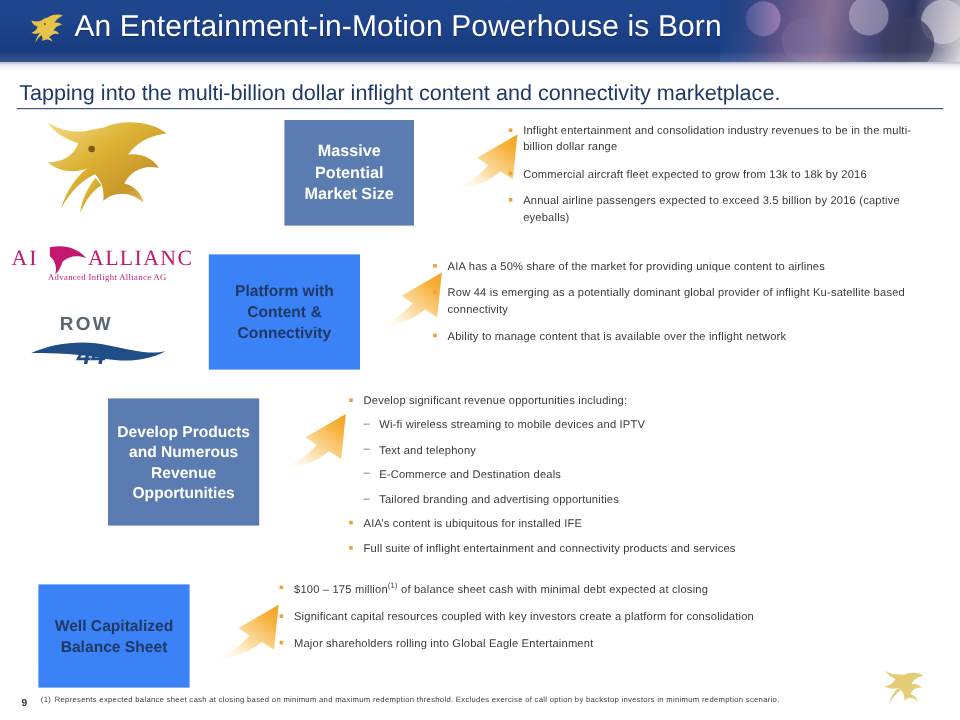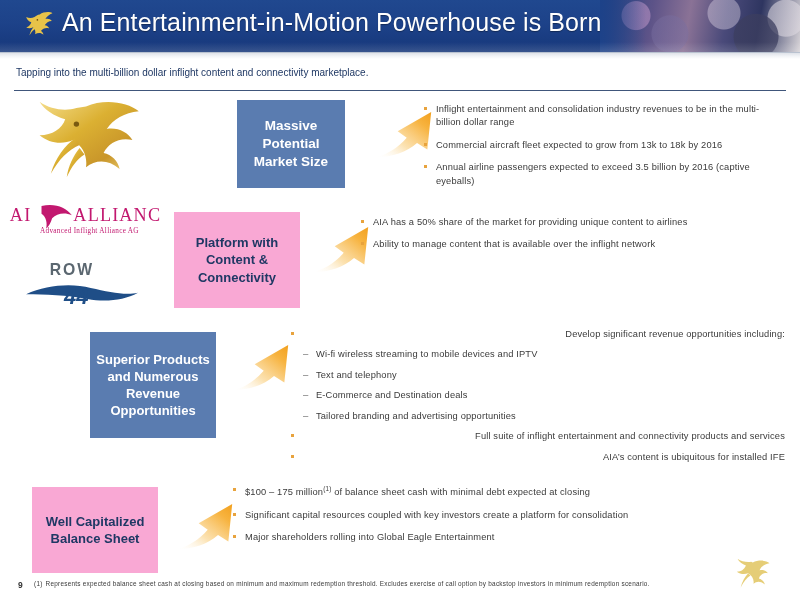--- a/index.html
+++ b/index.html
@@ -46,41 +46,41 @@
     position:absolute;left:0;top:52px;width:800px;height:7px;
     background:linear-gradient(180deg,#d9dde4 0%, #f2f4f7 60%, #ffffff 100%);
   }
   .header-rule:after{
     content:"";position:absolute;left:0;top:0;width:800px;height:1px;background:#b9c2d0;
   }
 
   
   .subtitle{
     position:absolute;left:16px;top:67px;
-    font-size:10px;color:#1f3864;white-space:nowrap;
+    font-size:18px;color:#1f3864;white-space:nowrap;
   }
   .subtitle-rule{
     position:absolute;left:14px;top:90px;width:772px;height:1px;background:#1f3864;opacity:.85;
   }
 
   
   .logo-eagle-big{position:absolute;left:30px;top:100px;width:112px;height:85px;}
   .logo-aia{position:absolute;left:8px;top:200px;width:152px;height:44px;}
   .logo-row44{position:absolute;left:22px;top:258px;width:120px;height:52px;}
   .eagle-footer{position:absolute;left:732px;top:558px;width:40px;height:38px;opacity:.95;}
 
   
   .label-box{
     position:absolute;
     display:flex;align-items:center;justify-content:center;
     text-align:center;font-weight:bold;line-height:1.32;
     box-sizing:border-box;padding:12px 6px;
   }
   .label-box.blue{background:#5a7cb0;color:#ffffff;}
-  .label-box.gray{background:#f9a8d4;color:#1f3864;}
+  .label-box.gray{background:#3b82f6;color:#1f3864;}
 
   #box-1{left:237px;top:100px;width:108px;height:88px;font-size:13.5px;}
   #box-2{left:174px;top:212px;width:126px;height:96px;font-size:13px;}
   #box-3{left:90px;top:332px;width:126px;height:106px;font-size:13px;}
   #box-4{left:32px;top:487px;width:126px;height:86px;font-size:13px;}
 
   
   .arrow{position:absolute;width:66px;height:58px;}
 
   #arrow-1{left:375px;top:103px;}
@@ -101,21 +101,21 @@
     margin-bottom:9px;
     font-size:9.3px;
     line-height:1.45;
     color:#3a3a3a;
     letter-spacing:.15px;
   }
   .bullet:before{
     content:"";position:absolute;left:1px;top:4px;
     width:3px;height:3px;background:#e8a33d;
   }
-  .bullet.tight{margin-bottom:7px;text-align:right;}
+  .bullet.tight{margin-bottom:7px;}
   .sub-bullet{
     position:relative;
     padding-left:26px;
     margin-bottom:7px;
     font-size:9.3px;
     line-height:1.45;
     color:#3a3a3a;
     letter-spacing:.15px;
   }
   .sub-bullet:before{
@@ -223,37 +223,38 @@
 </div>
 
 <div class="label-box gray" id="box-2">Platform with Content &amp; Connectivity</div>
 
 <svg class="arrow" id="arrow-2" viewBox="0 0 100 90">
   <path d="M0 84 C18 80 34 70 48 54 L34 44 L86 14 L80 72 L64 62 C48 76 26 84 0 84 Z" fill="url(#arrg1)"></path>
 </svg>
 
 <div class="bullets" id="bullets-2">
   <div class="bullet">AIA has a 50% share of the market  for providing  unique  content to airlines</div>
+  <div class="bullet">Row 44 is emerging  as a potentially dominant  global provider of inflight Ku-satellite  based connectivity</div>
   <div class="bullet">Ability to manage  content that is available  over the inflight network</div>
 </div>
 
-<div class="label-box blue" id="box-3">Superior Products and Numerous Revenue Opportunities</div>
+<div class="label-box blue" id="box-3">Develop Products and Numerous Revenue Opportunities</div>
 
 <svg class="arrow" id="arrow-3" viewBox="0 0 100 90">
   <path d="M0 84 C18 80 34 70 48 54 L34 44 L86 14 L80 72 L64 62 C48 76 26 84 0 84 Z" fill="url(#arrg1)"></path>
 </svg>
 
 <div class="bullets" id="bullets-3">
   <div class="bullet tight">Develop  significant revenue opportunities  including:</div>
   <div class="sub-bullet">Wi-fi wireless streaming  to mobile  devices and IPTV</div>
   <div class="sub-bullet">Text and telephony</div>
   <div class="sub-bullet">E-Commerce  and Destination  deals</div>
   <div class="sub-bullet">Tailored  branding and advertising  opportunities</div>
+  <div class="bullet tight">AIA’s content is ubiquitous  for installed  IFE</div>
   <div class="bullet tight">Full suite of inflight entertainment  and connectivity products and services</div>
-  <div class="bullet tight">AIA’s content is ubiquitous  for installed  IFE</div>
 </div>
 
 <div class="label-box gray" id="box-4">Well Capitalized Balance Sheet</div>
 
 <svg class="arrow" id="arrow-4" viewBox="0 0 100 90">
   <path d="M0 84 C18 80 34 70 48 54 L34 44 L86 14 L80 72 L64 62 C48 76 26 84 0 84 Z" fill="url(#arrg1)"></path>
 </svg>
 
 <div class="bullets" id="bullets-4">
   <div class="bullet"><span>$100 – 175 million</span><sup>(1)</sup><span> of balance sheet cash with minimal  debt expected at closing</span></div>

